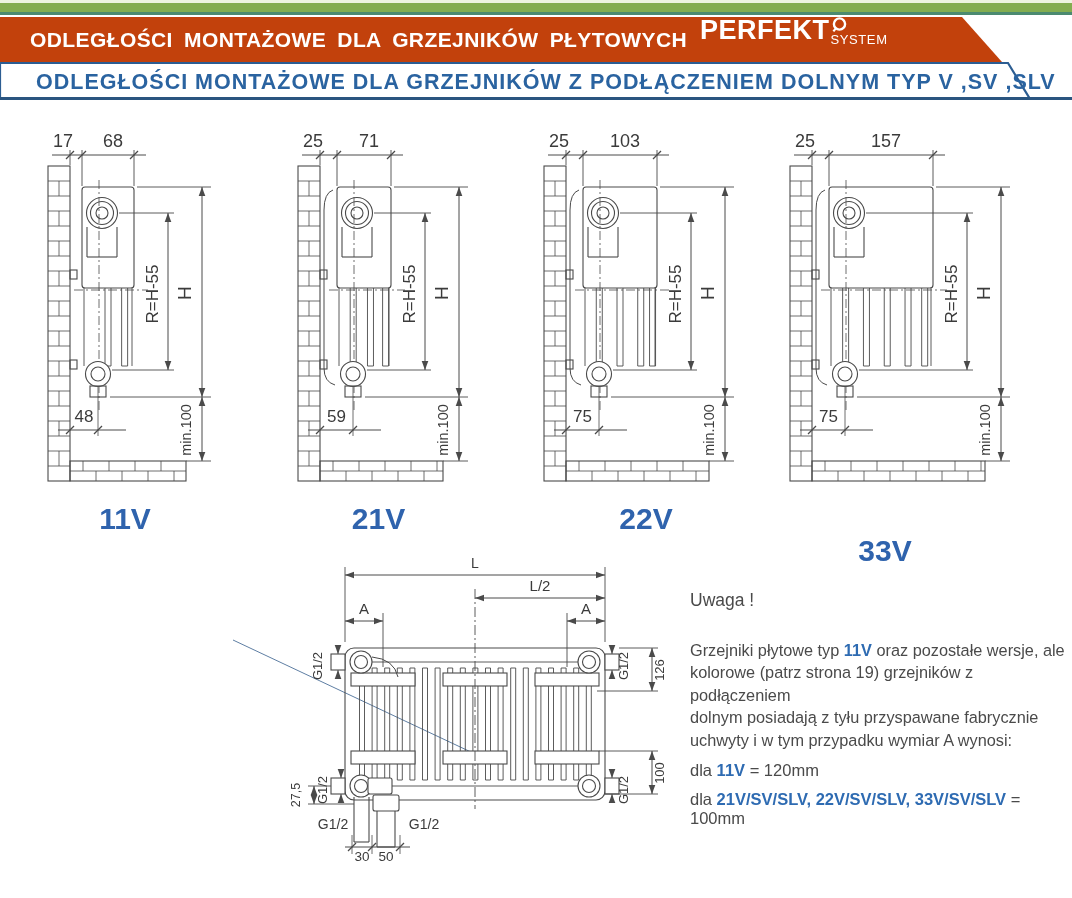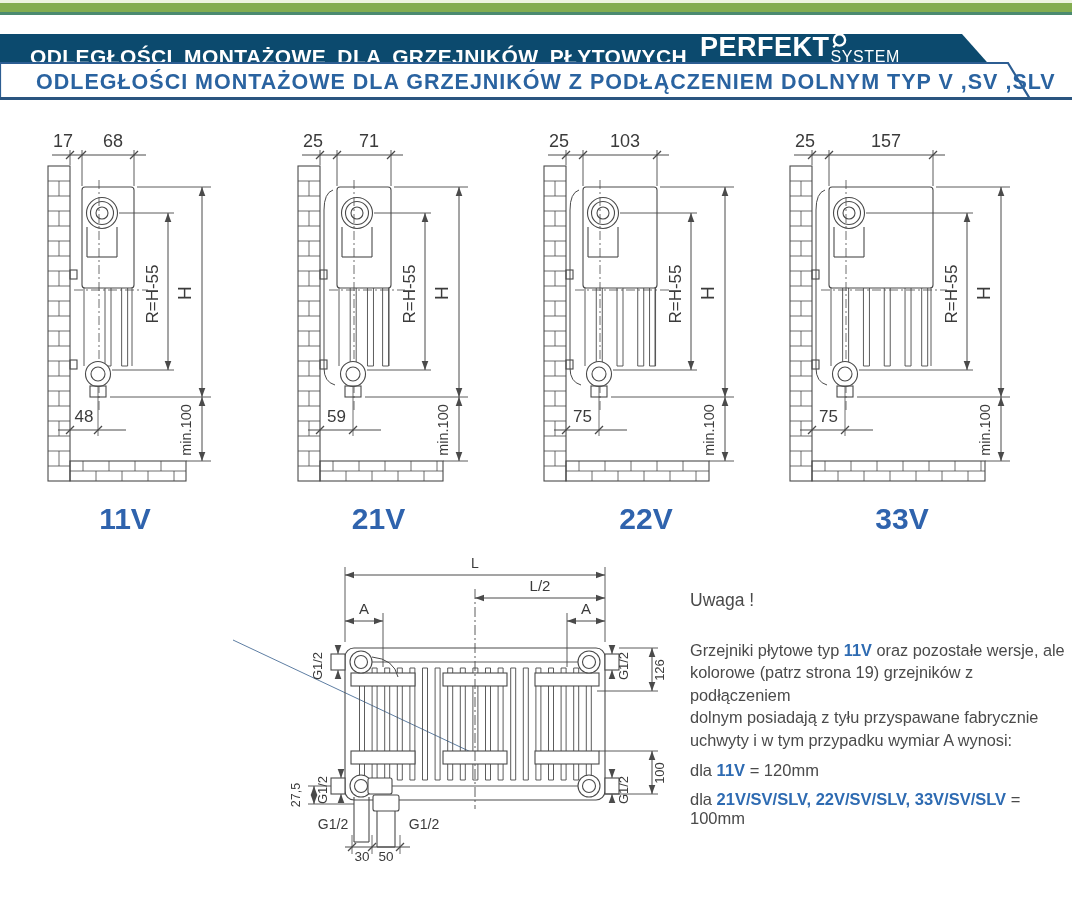--- a/index.html
+++ b/index.html
@@ -4,28 +4,28 @@
 <style>
   html,body{margin:0;padding:0;background:#fff;}
   .page{position:relative;width:1072px;height:898px;background:#fff;overflow:hidden;
         font-family:"Liberation Sans",sans-serif;}
   svg{font-family:"Liberation Sans",sans-serif;}
 
   
   .band-top{position:absolute;left:0;top:0;width:1072px;height:3px;background:#edf4e0;}
   .band-green{position:absolute;left:0;top:3px;width:1072px;height:9px;background:#83ad50;}
   .band-teal{position:absolute;left:0;top:12px;width:1072px;height:3px;background:#4b8a70;}
-  .banner-blue{position:absolute;left:0;top:17px;width:1010px;height:45px;background:#0c4a6e;
-               clip-path:polygon(0 0,962px 0,1002px 100%,0 100%);margin-top:17px;}
+  .banner-blue{position:absolute;left:0;top:17px;width:1010px;height:45px;background:#c2410c;
+               clip-path:polygon(0 0,962px 0,1002px 100%,0 100%);}
   .banner-blue .title{position:absolute;left:30px;top:0;height:45px;line-height:45px;
      color:#fff;font-weight:bold;font-size:21px;letter-spacing:.4px;word-spacing:5px;white-space:nowrap;}
   .logo{position:absolute;left:700px;top:0;height:27px;display:flex;align-items:center;}
   .logo .brand{color:#fff;font-weight:bold;font-size:27px;letter-spacing:.5px;}
   .logo .stack{display:flex;flex-direction:column;align-items:flex-start;margin-left:1px;margin-top:2px;}
-  .logo .sys{color:#fff;font-size:16px;letter-spacing:.6px;margin-top:-1px;text-align:center;}
+  .logo .sys{color:#fff;font-size:13px;letter-spacing:.6px;margin-top:-1px;text-align:center;}
   .header-rule{position:absolute;left:0;top:97px;width:1072px;height:3px;background:#2a5580;}
   .banner-sub{position:absolute;left:0;top:60px;}
 
   
   .diagram{position:absolute;top:130px;}
   .type-label{position:absolute;top:372px;width:90px;text-align:center;
               font-weight:bold;font-size:30px;color:#2f63ad;}
 
   
   #bottom-svg{position:absolute;left:0;top:545px;}
@@ -480,21 +480,21 @@
         <path d="M241 267l-3.3 9 6.6 0z" fill="#4a4a4a"></path>
         <path d="M241 331l-3.3 -9 6.6 0z" fill="#4a4a4a"></path>
         <line x1="225" y1="331" x2="250" y2="331" stroke="#4a4a4a" stroke-width="0.9" fill="none"></line>
         <text x="230" y="300" font-size="14.5" fill="#3b3b3b" text-anchor="middle" transform="rotate(-90 230 300)">min.100</text>
         <line x1="40" y1="300" x2="113" y2="300" stroke="#4a4a4a" stroke-width="1" fill="none"></line>
         <line x1="48" y1="304" x2="56" y2="296" stroke="#4a4a4a" stroke-width="1.3" fill="none"></line>
         <line x1="81" y1="304" x2="89" y2="296" stroke="#4a4a4a" stroke-width="1.3" fill="none"></line>
         <line x1="85" y1="257" x2="85" y2="306" stroke="#4a4a4a" stroke-width="0.8" fill="none"></line>
         <text x="68.5" y="292" font-size="17" fill="#3b3b3b" text-anchor="middle">75</text>
       </svg>
-    <div class="type-label" style="left: 97px;">33V</div>
+    <div class="type-label" style="left: 80px; margin-top: 32px;">33V</div>
   </div>
 
   <svg id="bottom-svg" width="1072" height="353">
       <line x1="233" y1="95" x2="473" y2="208" stroke="#5e7ea3" stroke-width="1" fill="none"></line>
       <rect x="345" y="103" width="260" height="152" rx="9" fill="none" stroke="#4a4a4a" stroke-width="1.1"></rect>
       <line x1="353" y1="117" x2="597" y2="117" stroke="#4a4a4a" stroke-width="0.9" fill="none"></line>
       <line x1="353" y1="241" x2="597" y2="241" stroke="#4a4a4a" stroke-width="0.9" fill="none"></line>
       <line x1="359.5" y1="123" x2="359.5" y2="235" stroke="#4a4a4a" stroke-width="0.9" fill="none"></line>
       <line x1="364.5" y1="123" x2="364.5" y2="235" stroke="#4a4a4a" stroke-width="0.9" fill="none"></line>
       <line x1="359.5" y1="123" x2="364.5" y2="123" stroke="#4a4a4a" stroke-width="0.9" fill="none"></line>

